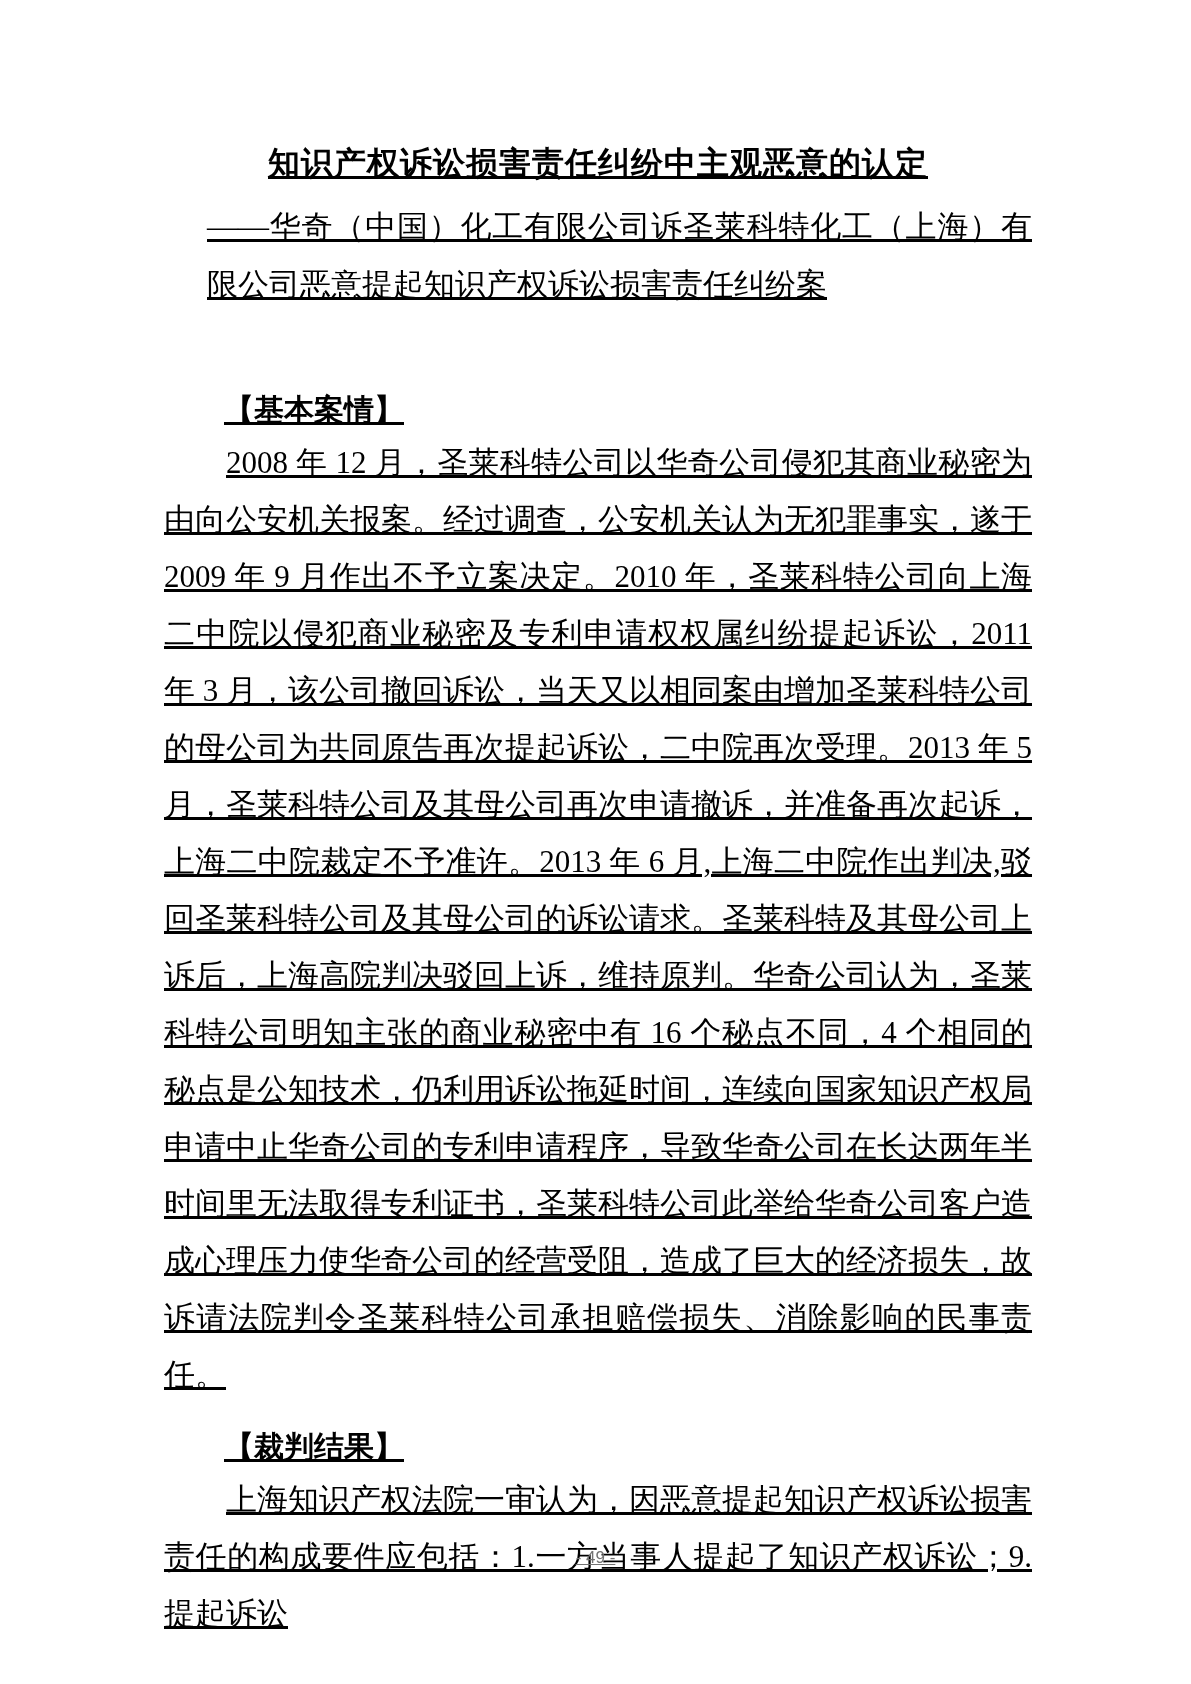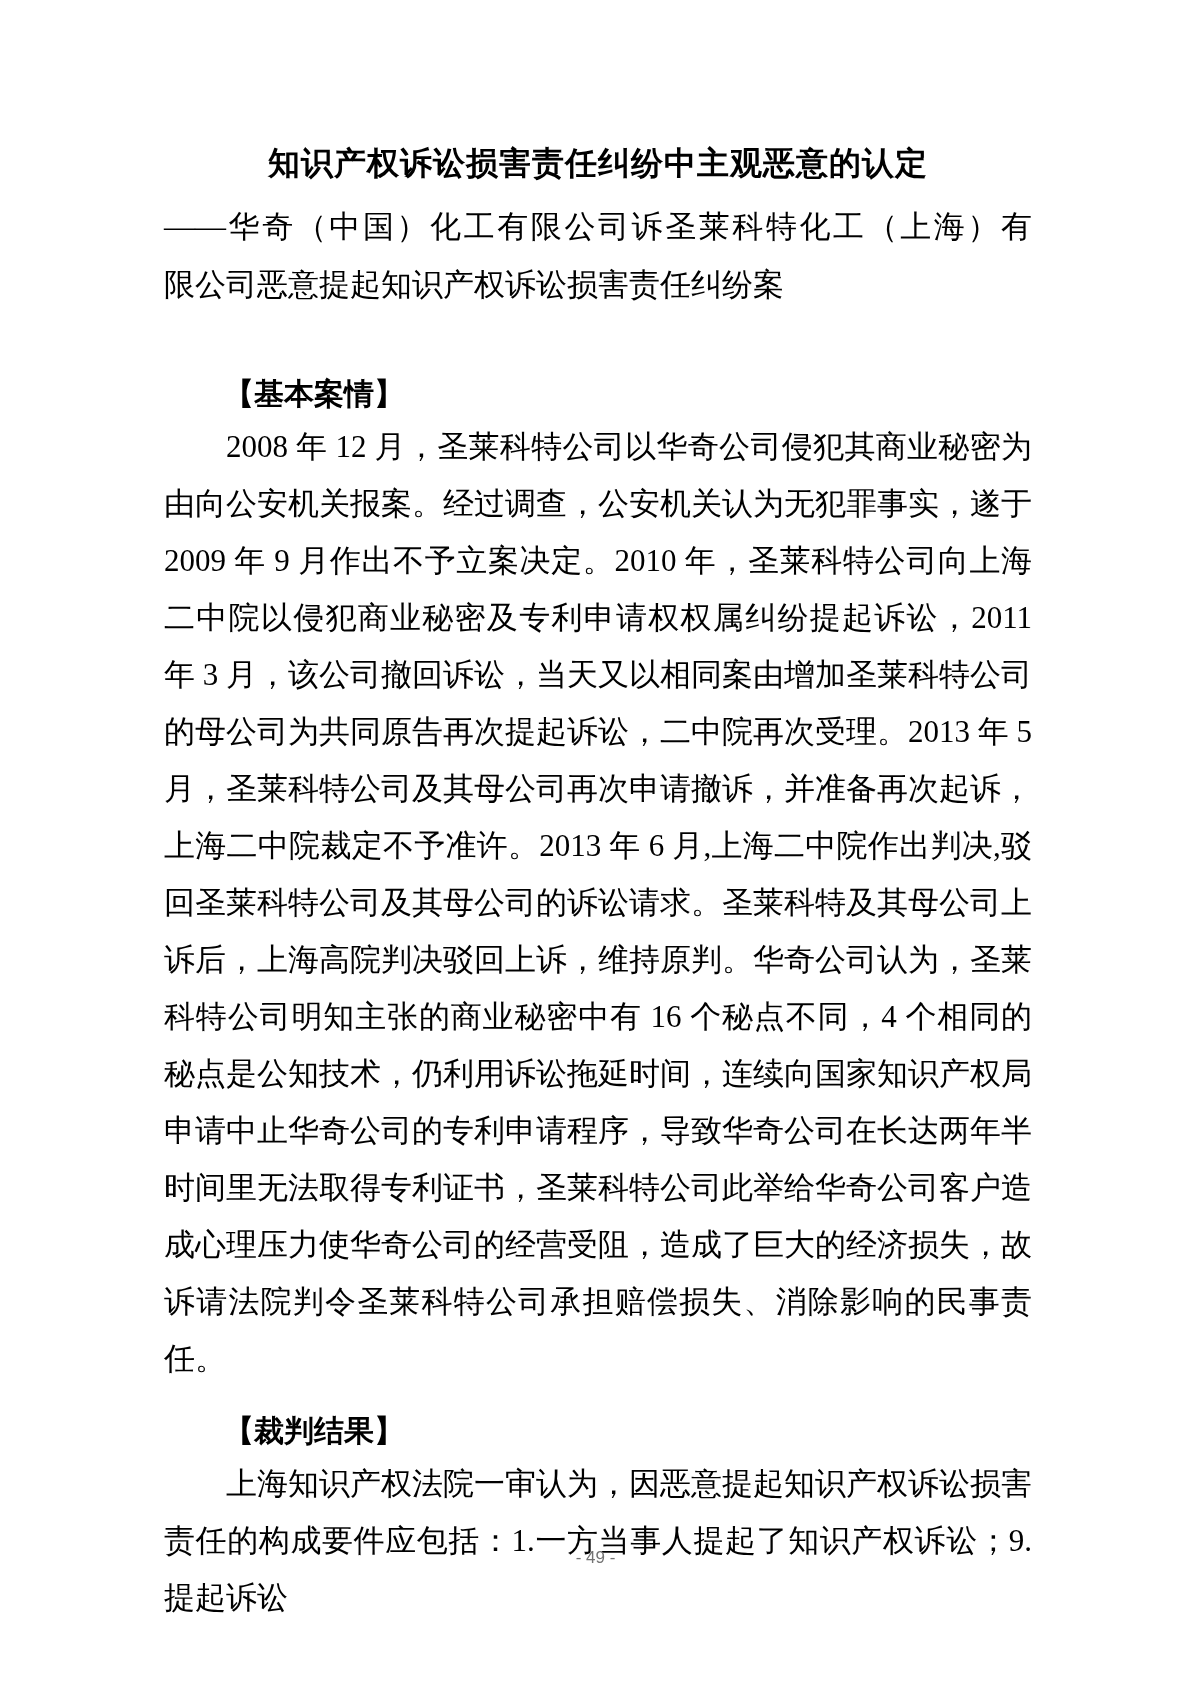--- a/index.html
+++ b/index.html
@@ -1,15 +1,15 @@
 <!DOCTYPE html>
 <html lang="zh"><head>
 <meta charset="utf-8">
 <style>
-  * { margin: 0; padding: 0; box-sizing: border-box; }
+  * { margin: 0; padding: 0; box-sizing: border-box; text-decoration: underline; }
   html, body { background: #ffffff; }
   .page {
     position: relative;
     width: 1191px;
     height: 1684px;
     margin: 0 auto;
     background: #ffffff;
     color: #000000;
     font-family: "Liberation Serif", "DejaVu Serif", serif;
     overflow: hidden;
@@ -26,32 +26,32 @@
     line-height: 42px;
     text-align: center;
     letter-spacing: 1px;
   }
   .doc-subtitle {
     margin-top: 14px;
     font-size: 31px;
     line-height: 58px;
     font-weight: 400;
   }
-  .subtitle-line { display: block; }
+  .subtitle-line { display: block; margin-left: 43px; }
   .subtitle-line.full {
     text-align: justify;
     text-align-last: justify;
   }
   .doc-section .sec-heading {
     font-size: 30px;
     font-weight: bold;
     line-height: 40px;
     text-indent: 2em;
   }
-  .doc-section.first .sec-heading { margin-top: 60px; }
+  .doc-section.first .sec-heading { margin-top: 76px; }
   .doc-section.second .sec-heading { margin-top: 24px; }
   .body-para {
     margin-top: 4px;
     font-size: 31px;
     line-height: 57px;
     text-align: justify;
     text-justify: inter-ideograph;
     text-indent: 2em;
     word-break: break-all;
   }

